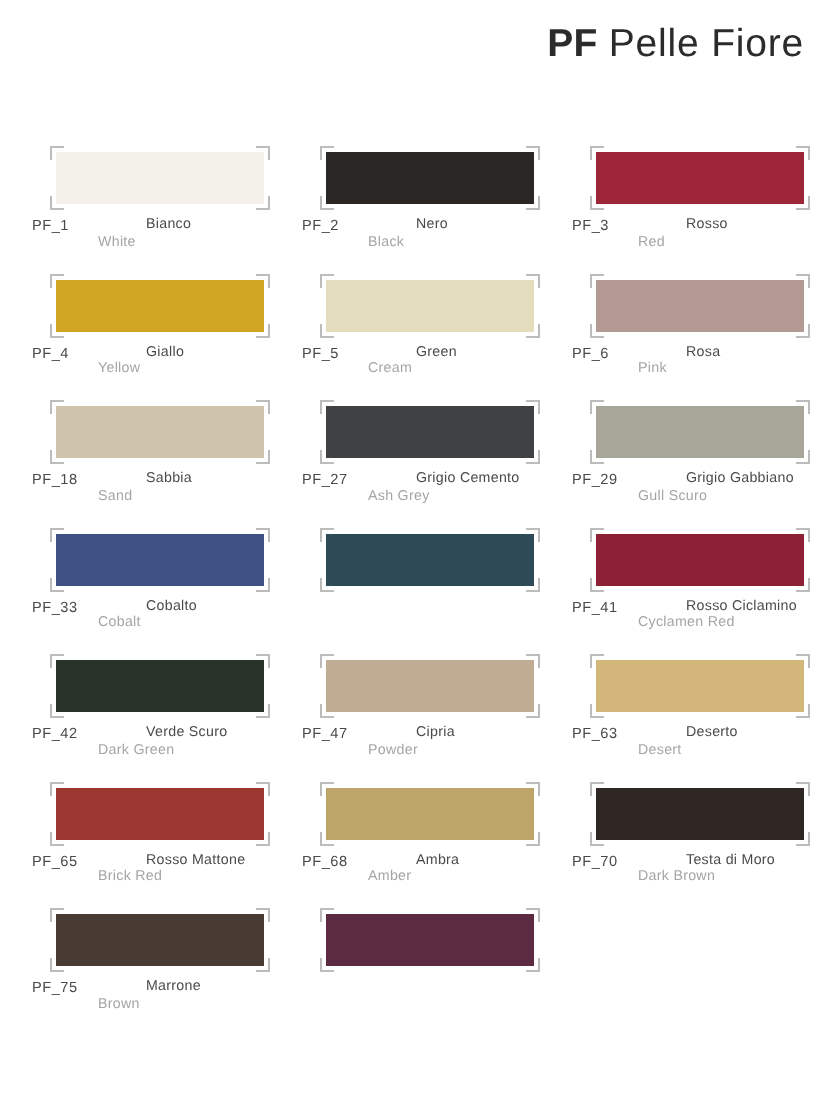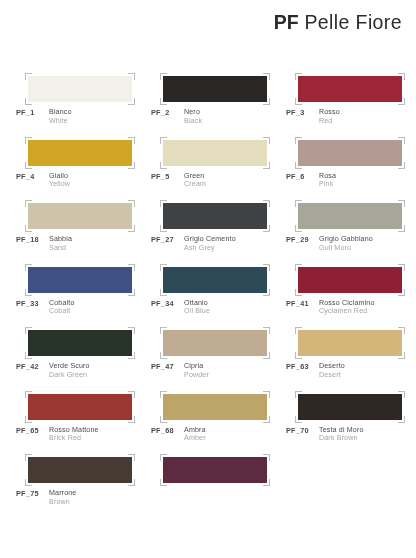--- a/index.html
+++ b/index.html
@@ -103,31 +103,31 @@
     align-items: flex-start;
   }
   .code {
     font-size: 7.3px;
     letter-spacing: 0.25px;
     color: #4a4a4a;
     width: 33px;
     flex: 0 0 33px;
     line-height: 9px;
     white-space: nowrap;
-    font-weight: bold;
   }
   .names {
     line-height: 8.6px;
   }
   .name-it {
     font-size: 7.1px;
     letter-spacing: 0.15px;
     color: #4a4a4a;
     white-space: nowrap;
     display: block;
+    margin-left: 24px;
   }
   .name-en {
     font-size: 7.1px;
     letter-spacing: 0.15px;
     color: #a5a5a5;
     white-space: nowrap;
     display: block;
   }
 </style>
 </head>
@@ -273,21 +273,21 @@
         <div class="chip" style="background: rgb(168, 166, 153);"></div>
         <span class="corner tl" style="border-color: rgb(188, 188, 188);"></span>
         <span class="corner tr" style="border-color: rgb(188, 188, 188);"></span>
         <span class="corner bl" style="border-color: rgb(188, 188, 188);"></span>
         <span class="corner br" style="border-color: rgb(188, 188, 188);"></span>
       </div>
       <div class="caption">
         <div class="code">PF_29</div>
         <div class="names">
           <span class="name-it">Grigio Gabbiano</span>
-          <span class="name-en">Gull Moro</span>
+          <span class="name-en">Gull Scuro</span>
         </div>
       </div>
     </div>
     <div class="swatch-cell">
       <div class="chip-wrap">
         <div class="chip" style="background: rgb(63, 81, 132);"></div>
         <span class="corner tl" style="border-color: rgb(188, 188, 188);"></span>
         <span class="corner tr" style="border-color: rgb(188, 188, 188);"></span>
         <span class="corner bl" style="border-color: rgb(188, 188, 188);"></span>
         <span class="corner br" style="border-color: rgb(188, 188, 188);"></span>
@@ -301,27 +301,20 @@
       </div>
     </div>
     <div class="swatch-cell">
       <div class="chip-wrap">
         <div class="chip" style="background: rgb(45, 74, 86);"></div>
         <span class="corner tl" style="border-color: rgb(188, 188, 188);"></span>
         <span class="corner tr" style="border-color: rgb(188, 188, 188);"></span>
         <span class="corner bl" style="border-color: rgb(188, 188, 188);"></span>
         <span class="corner br" style="border-color: rgb(188, 188, 188);"></span>
       </div>
-      <div class="caption">
-        <div class="code">PF_34</div>
-        <div class="names">
-          <span class="name-it">Ottanio</span>
-          <span class="name-en">Oil Blue</span>
-        </div>
-      </div>
     </div>
     <div class="swatch-cell">
       <div class="chip-wrap">
         <div class="chip" style="background: rgb(142, 32, 54);"></div>
         <span class="corner tl" style="border-color: rgb(188, 188, 188);"></span>
         <span class="corner tr" style="border-color: rgb(188, 188, 188);"></span>
         <span class="corner bl" style="border-color: rgb(188, 188, 188);"></span>
         <span class="corner br" style="border-color: rgb(188, 188, 188);"></span>
       </div>
       <div class="caption">

